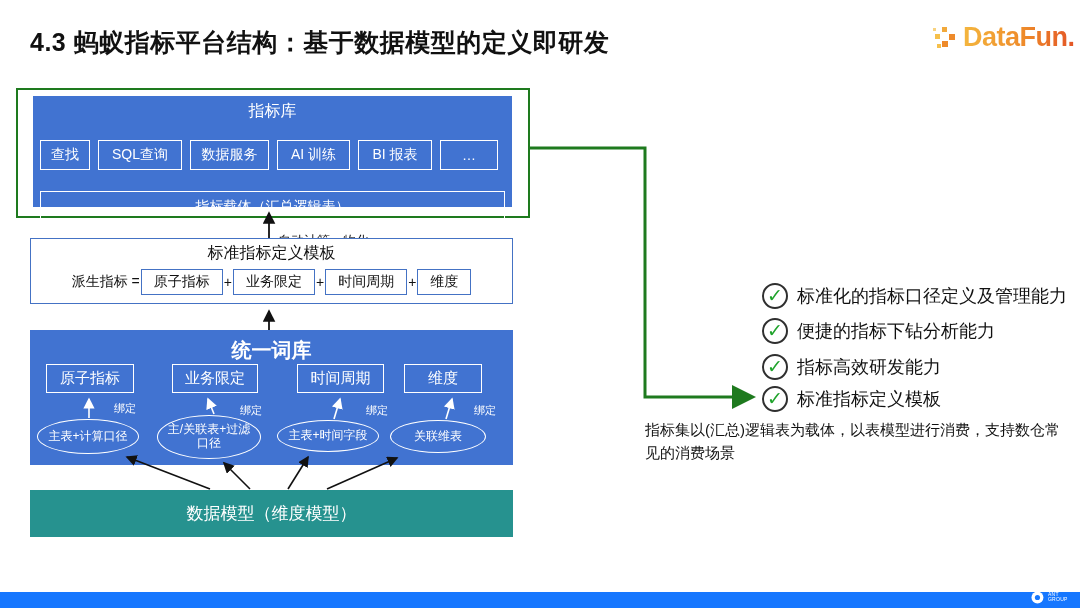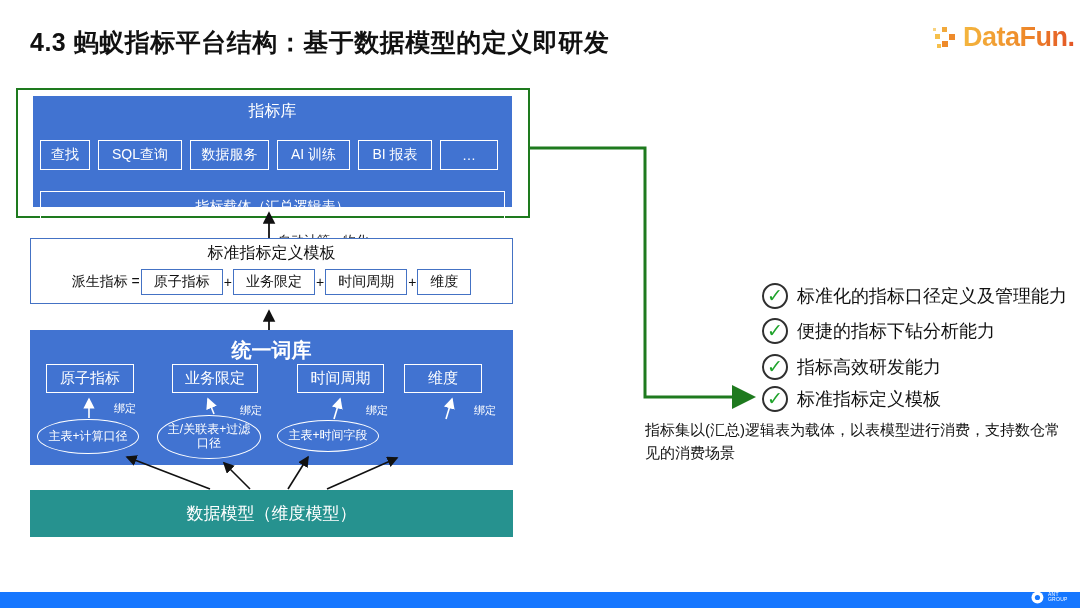--- a/index.html
+++ b/index.html
@@ -105,20 +105,21 @@
     <div class="tbox" style="left:142px;top:34px;width:86px">业务限定</div>
     <div class="tbox" style="left:267px;top:34px;width:87px">时间周期</div>
     <div class="tbox" style="left:374px;top:34px;width:78px">维度</div>
     <div class="bindlab" style="left:64px;top:71px">绑定</div>
     <div class="bindlab" style="left:190px;top:73px">绑定</div>
     <div class="bindlab" style="left:316px;top:73px">绑定</div>
     <div class="bindlab" style="left:424px;top:73px">绑定</div>
     <div class="ellip" style="left:7px;top:89px;width:102px;height:35px">主表+计算口径</div>
     <div class="ellip" style="left:127px;top:85px;width:104px;height:44px">主/关联表+过滤口径</div>
     <div class="ellip" style="left:247px;top:90px;width:102px;height:32px">主表+时间字段</div>
+    <div class="ellip" style="left:360px;top:90px;width:96px;height:33px">关联维表</div>
   </div>
 
   <div class="teal-box">数据模型（维度模型）</div>
 
   <div class="check-item" style="top:283px">
     <span class="check-circle">
         <span class="check-glyph">✓</span>
       </span>
     <span class="check-label">标准化的指标口径定义及管理能力</span>
   </div>

